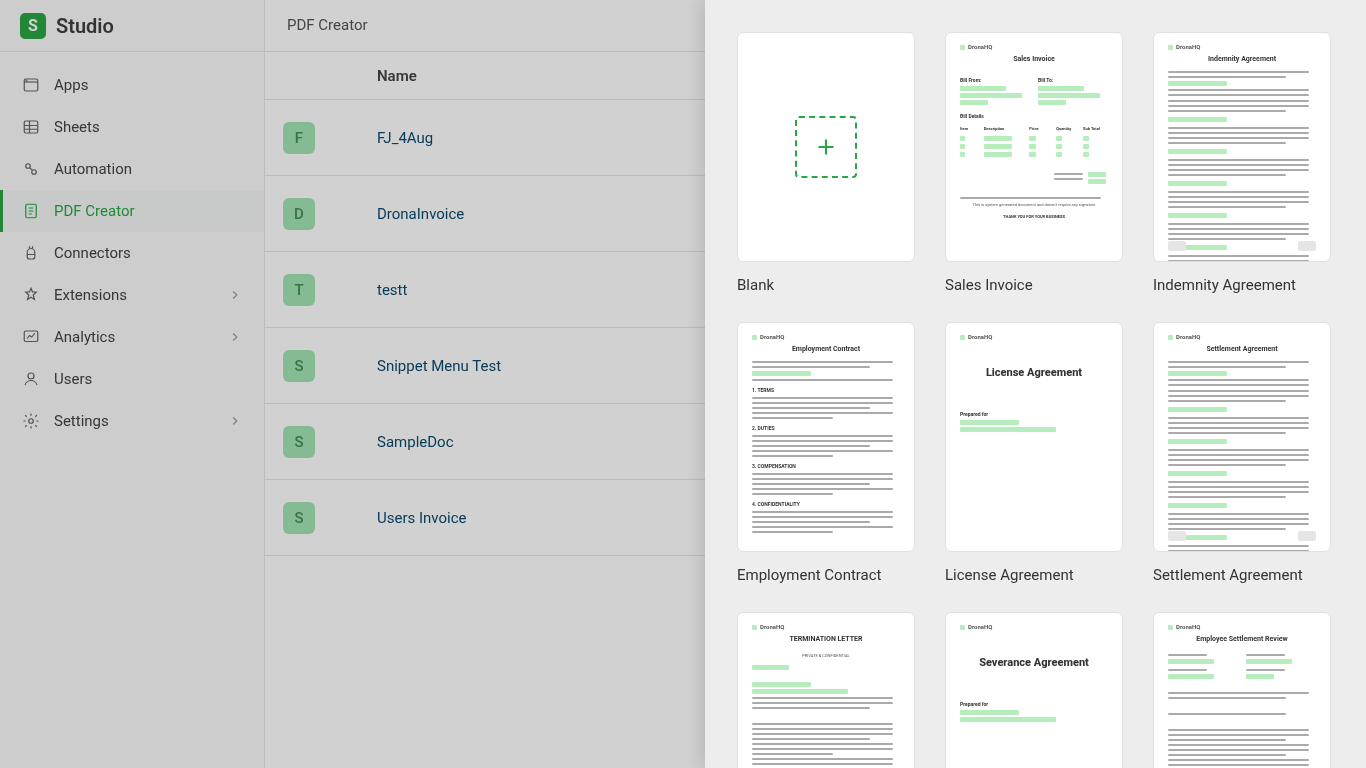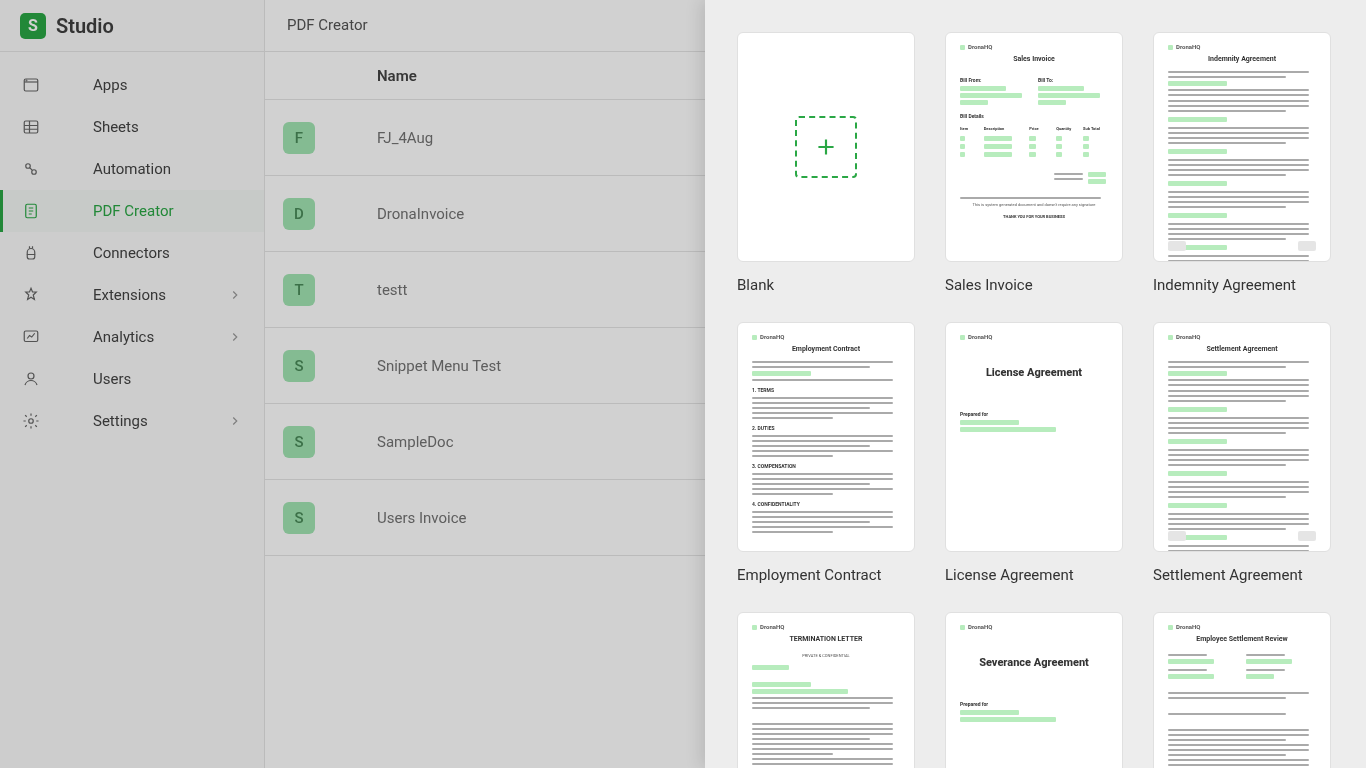--- a/index.html
+++ b/index.html
@@ -51,21 +51,20 @@
       padding: 12px 0;
     }
     .nav-item {
       display: flex;
       align-items: center;
       padding: 12px 22px;
       font-size: 15px;
       color: #444;
       cursor: pointer;
       position: relative;
-      gap: 39px;
     }
     .nav-item.active {
       color: #2aa745;
       border-left: 3px solid #2aa745;
       padding-left: 19px;
       background: rgba(42,167,69,0.03);
     }
     .nav-icon {
       width: 18px;
       height: 18px;
@@ -132,21 +131,21 @@
       background: #a1e4b2;
       color: #4a8a59;
       display: flex;
       align-items: center;
       justify-content: center;
       font-size: 15px;
       font-weight: 500;
     }
     .row-name {
       font-size: 15px;
-      color: #737373;
+      color: #0c4a6e;
     }
 
     
     .dim {
       position: absolute;
       left: 0; top: 0;
       width: 705px;
       height: 768px;
       background: rgba(0,0,0,0.18);
       pointer-events: none;

